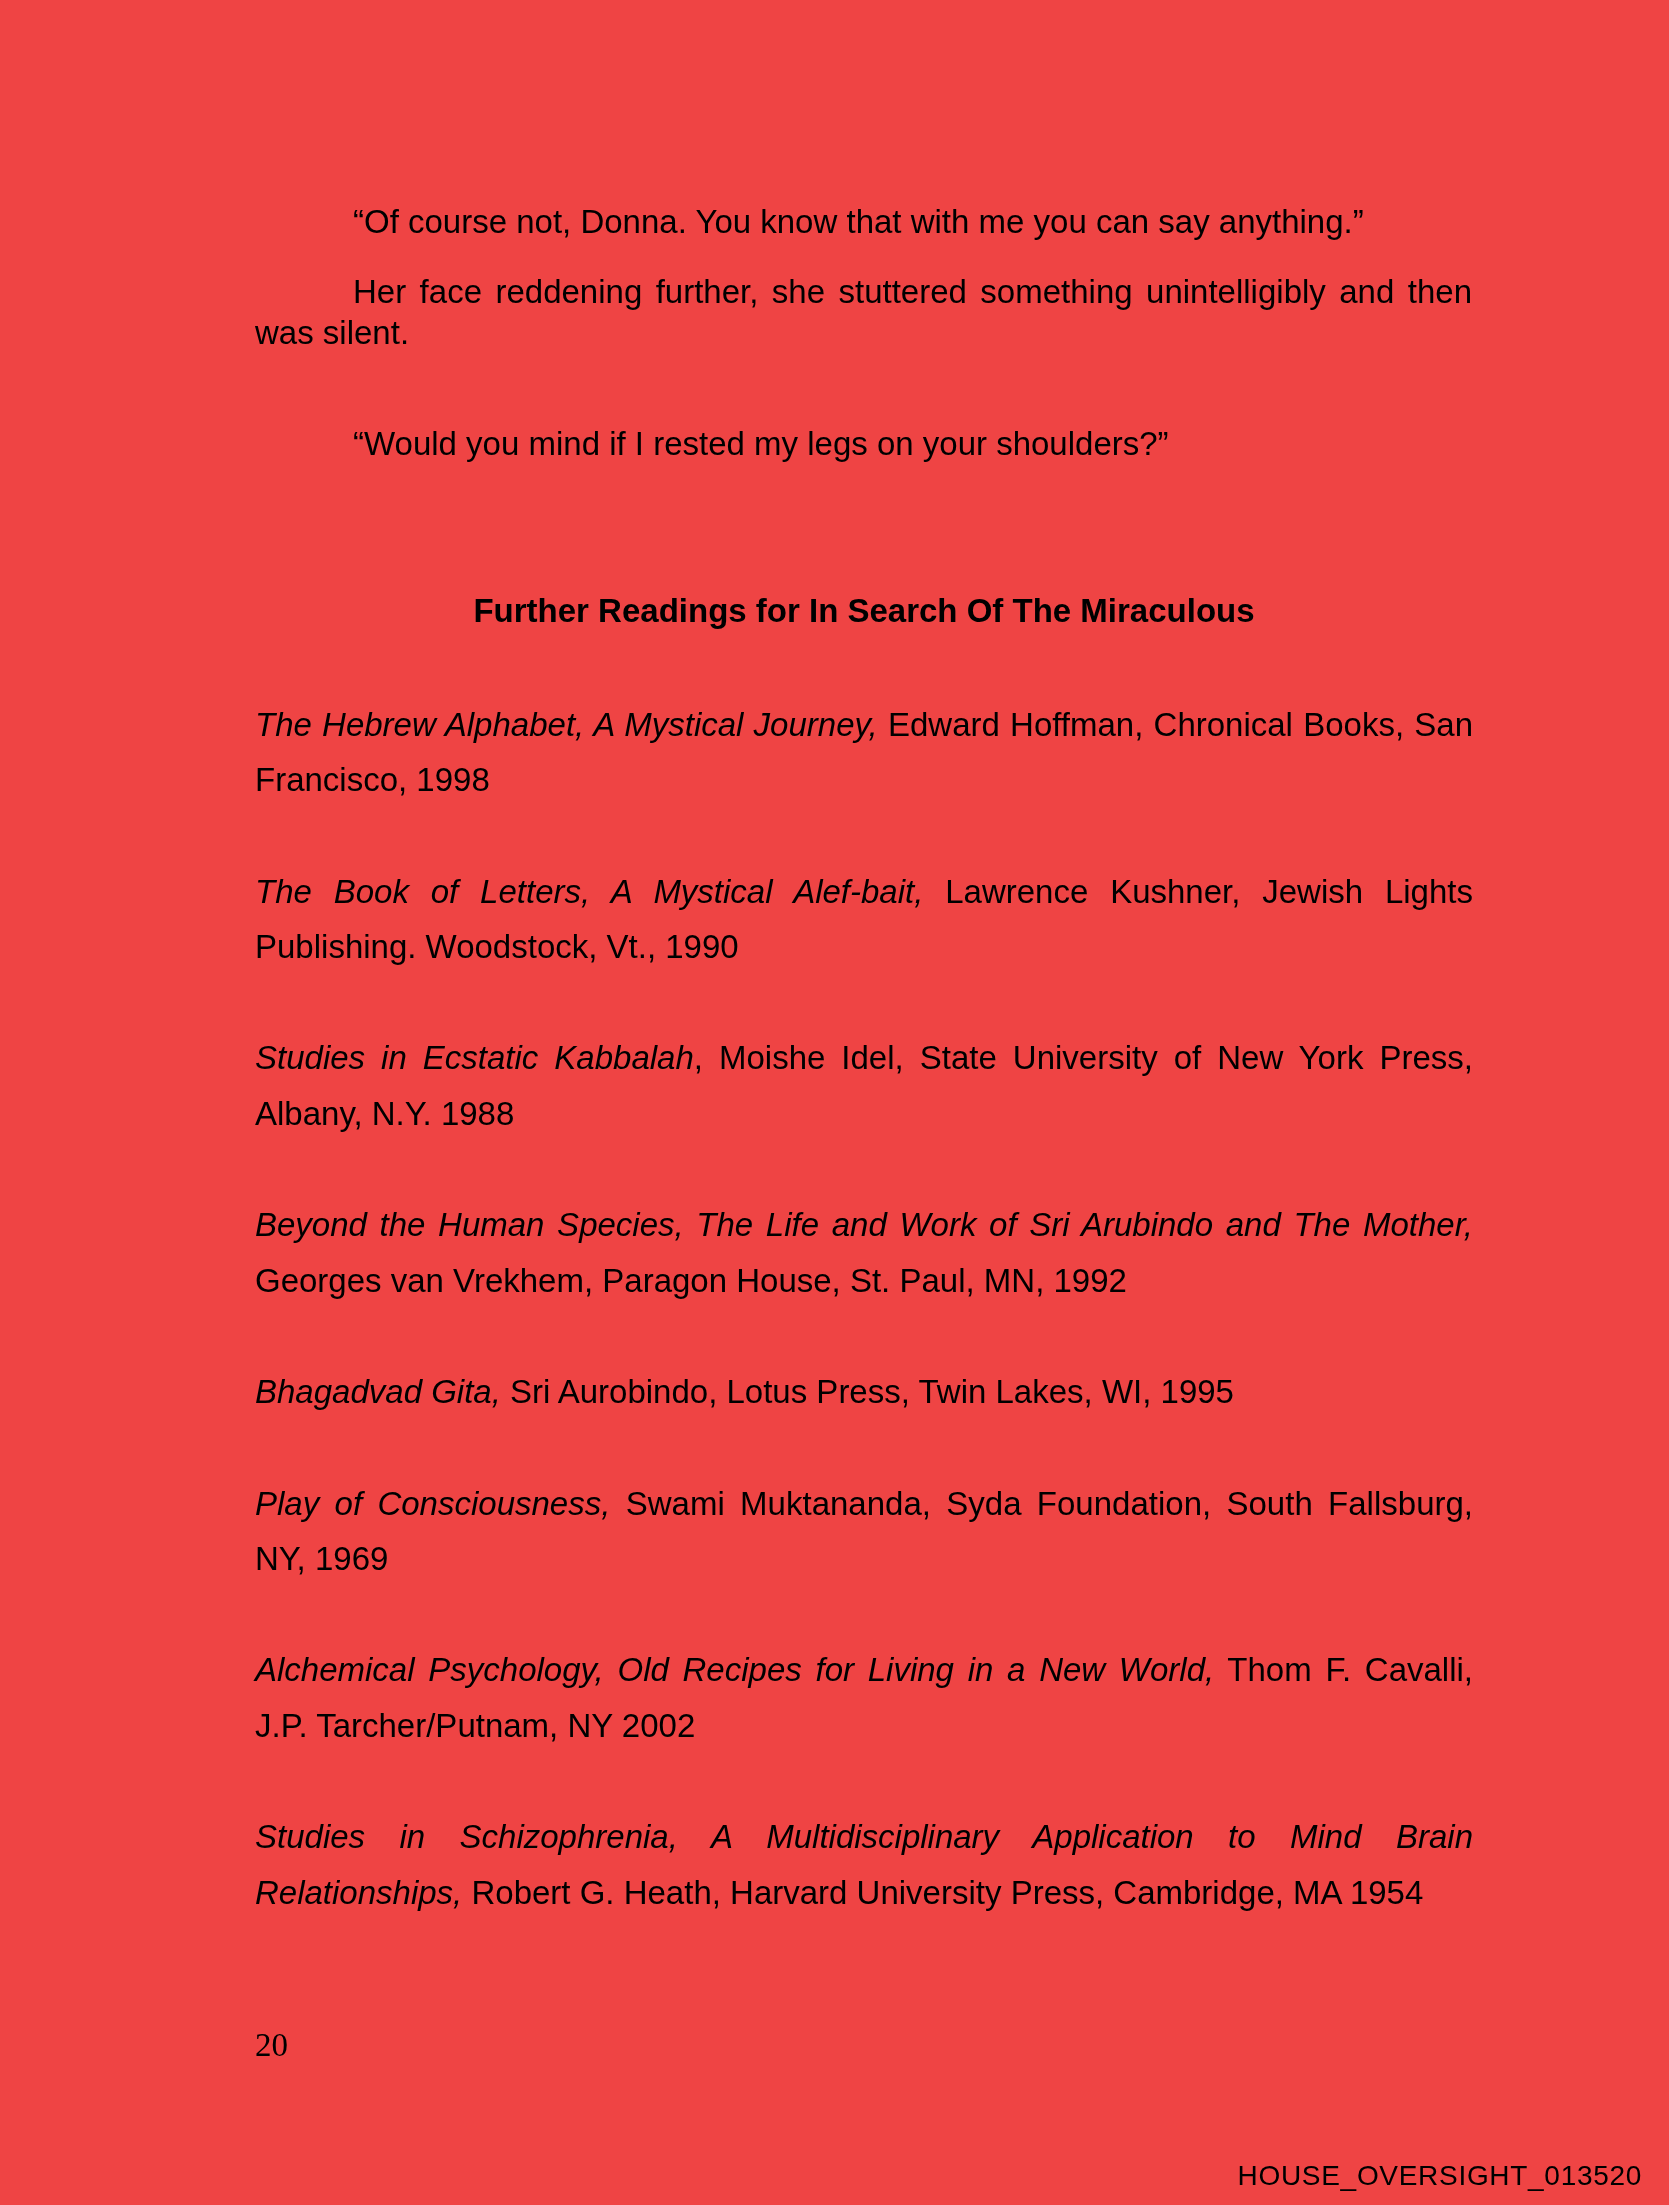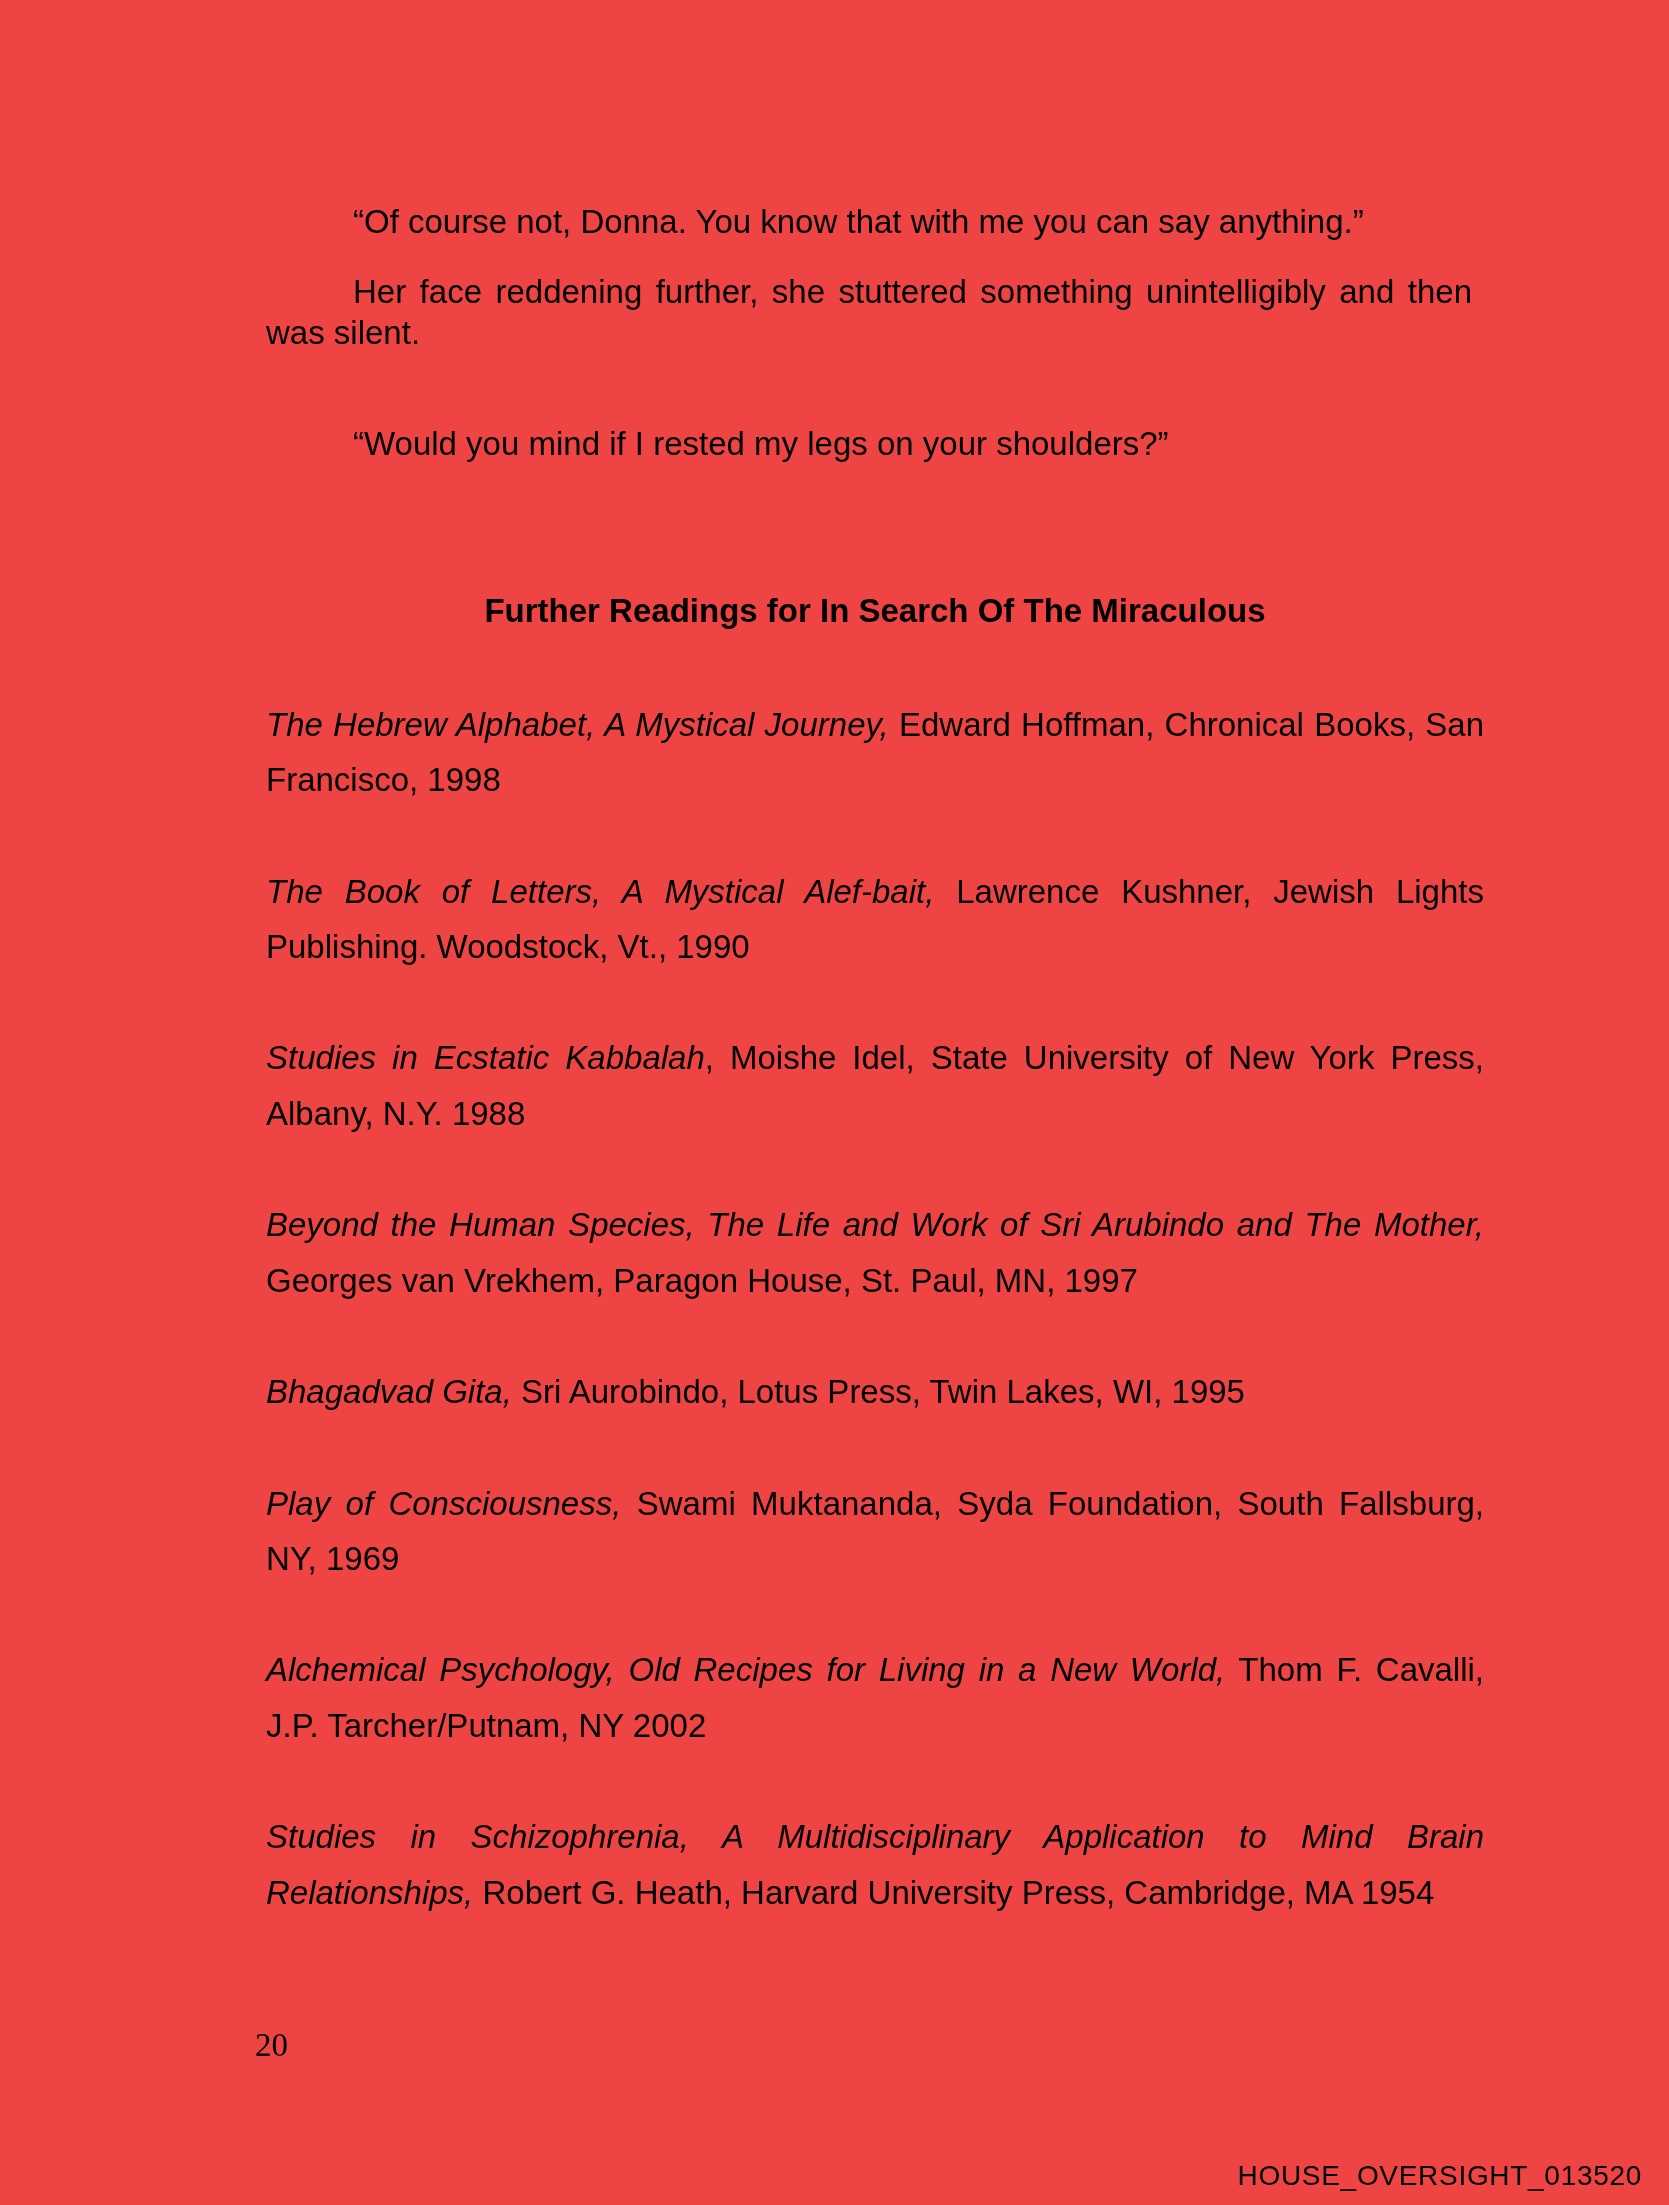--- a/index.html
+++ b/index.html
@@ -11,21 +11,21 @@
     color: #000000;
     font-family: "Liberation Sans", sans-serif;
     overflow: hidden;
   }
   .line {
     position: absolute;
     font-size: 33px;
     line-height: 37px;
     white-space: normal;
   }
-  .full   { left: 255px; width: 1218px; margin-left: 11px; }
+  .full   { left: 255px; width: 1218px; }
   .indent { left: 353px; width: 1119px; }
   .just   { text-align: justify; text-align-last: justify; }
   .center { text-align: center; }
   .bold   { font-weight: bold; }
   .it     { font-style: italic; }
   .pagenum {
     position: absolute;
     left: 255px; width: 1218px;
     top: 2028px;
     font-family: "Liberation Serif", serif;
@@ -60,21 +60,21 @@
   <div class="line full just" style="top:706px"><span class="it">The Hebrew Alphabet, A Mystical Journey,</span><span> Edward Hoffman, Chronical Books, San</span></div>
   <div class="line full" style="top:761px"><span class="it"></span><span>Francisco, 1998</span></div>
 
   <div class="line full just" style="top:873px"><span class="it">The Book of Letters, A Mystical Alef-bait,</span><span> Lawrence Kushner, Jewish Lights</span></div>
   <div class="line full" style="top:928px"><span class="it"></span><span>Publishing. Woodstock, Vt., 1990</span></div>
 
   <div class="line full just" style="top:1039px"><span class="it">Studies in Ecstatic Kabbalah</span><span>, Moishe Idel, State University of New York Press,</span></div>
   <div class="line full" style="top:1095px"><span class="it"></span><span>Albany, N.Y. 1988</span></div>
 
   <div class="line full just" style="top:1206px"><span class="it">Beyond the Human Species, The Life and Work of Sri Arubindo and The Mother,</span><span></span></div>
-  <div class="line full" style="top:1262px"><span class="it"></span><span>Georges van Vrekhem, Paragon House, St. Paul, MN, 1997</span></div>
+  <div class="line full" style="top:1262px"><span class="it"></span><span>Georges van Vrekhem, Paragon House, St. Paul, MN, 1992</span></div>
 
   <div class="line full" style="top:1373px"><span class="it">Bhagadvad Gita,</span><span> Sri Aurobindo, Lotus Press, Twin Lakes, WI, 1995</span></div>
 
   <div class="line full just" style="top:1485px"><span class="it">Play of Consciousness,</span><span> Swami Muktananda, Syda Foundation, South Fallsburg,</span></div>
   <div class="line full" style="top:1540px"><span class="it"></span><span>NY, 1969</span></div>
 
   <div class="line full just" style="top:1651px"><span class="it">Alchemical Psychology, Old Recipes for Living in a New World,</span><span> Thom F. Cavalli,</span></div>
   <div class="line full" style="top:1707px"><span class="it"></span><span>J.P. Tarcher/Putnam, NY 2002</span></div>
 
   <div class="line full just" style="top:1818px"><span class="it">Studies in Schizophrenia, A Multidisciplinary Application to Mind Brain</span><span></span></div>

